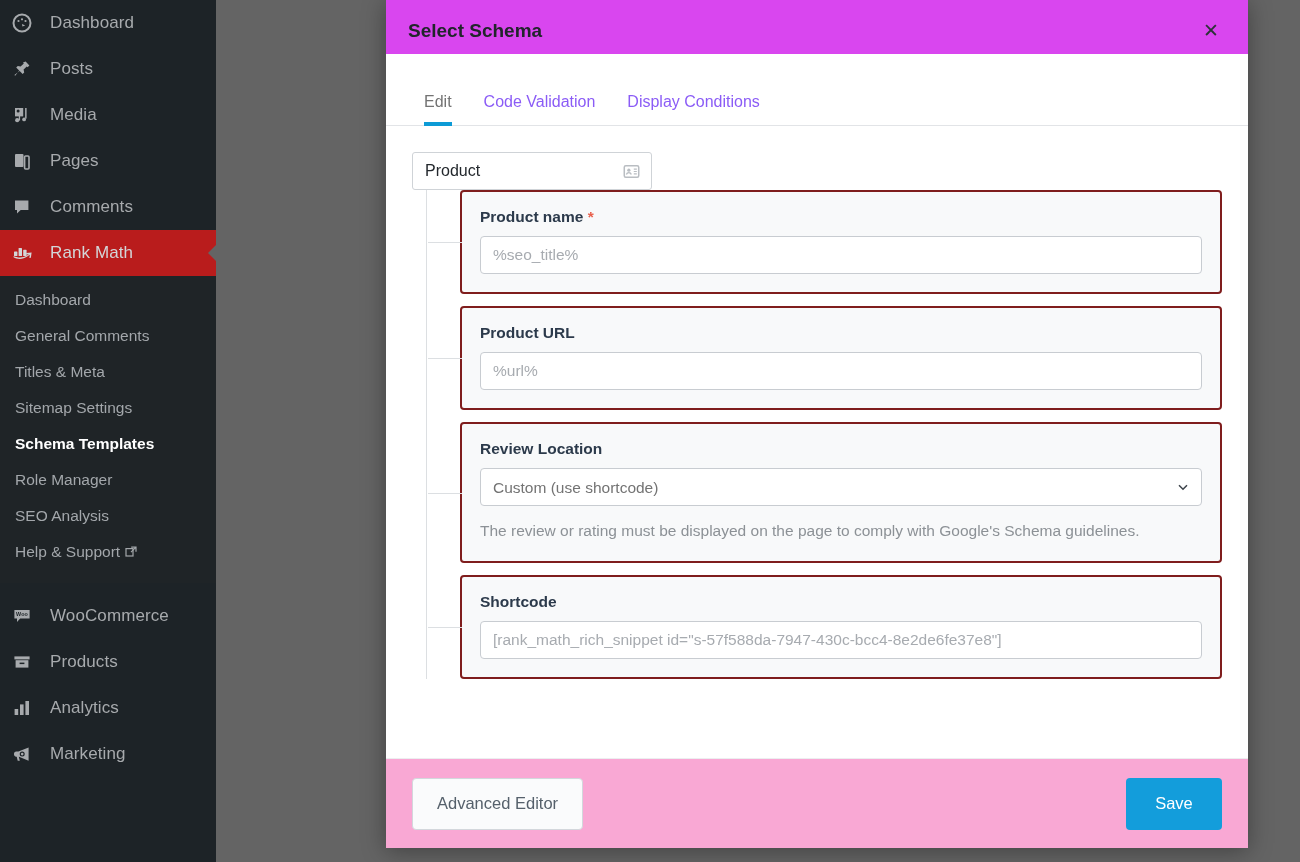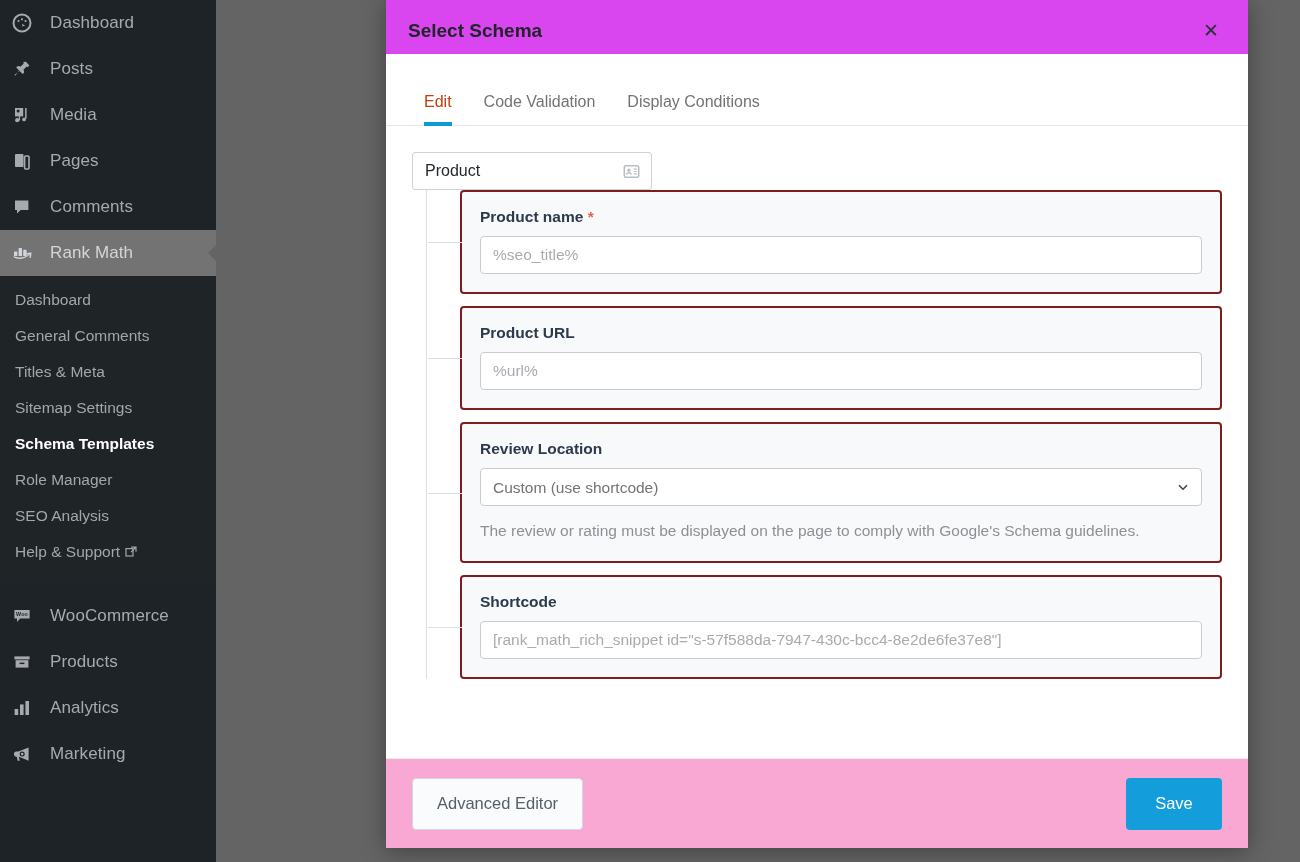--- a/index.html
+++ b/index.html
@@ -42,21 +42,21 @@
   .wp-menu-item .mi-icon {
     width: 30px;
     display: flex;
     align-items: center;
     justify-content: flex-start;
     flex: 0 0 30px;
     color: #a7aaad;
   }
   .wp-menu-item .mi-label { padding-left: 8px; }
   .wp-menu-item.active {
-    background: #737373;
+    background: #b91c1c;
     color: #d3d6d8;
   }
   .wp-menu-item.active .mi-icon { color: #d3d6d8; }
   .wp-menu-item.active::after {
     content: "";
     position: absolute;
     right: -1px;
     top: 50%;
     transform: translateY(-50%);
     border-style: solid;
@@ -133,28 +133,28 @@
     height: 72px;
     flex: 0 0 72px;
     display: flex;
     align-items: flex-end;
     padding: 0 22px;
     border-bottom: 1px solid #e2e4e7;
     background: #fff;
   }
   .tab {
     font-size: 16px;
-    color: #737373;
+    color: #8b5cf6;
     padding: 0 16px 14px 16px;
     position: relative;
     cursor: pointer;
     white-space: nowrap;
   }
   .tab.active {
-    color: #c2410c;
+    color: #737373;
   }
   .tab.active::after {
     content: "";
     position: absolute;
     left: 16px; right: 16px;
     bottom: -1px;
     height: 4px;
     background: #0d9bd6;
   }
 

